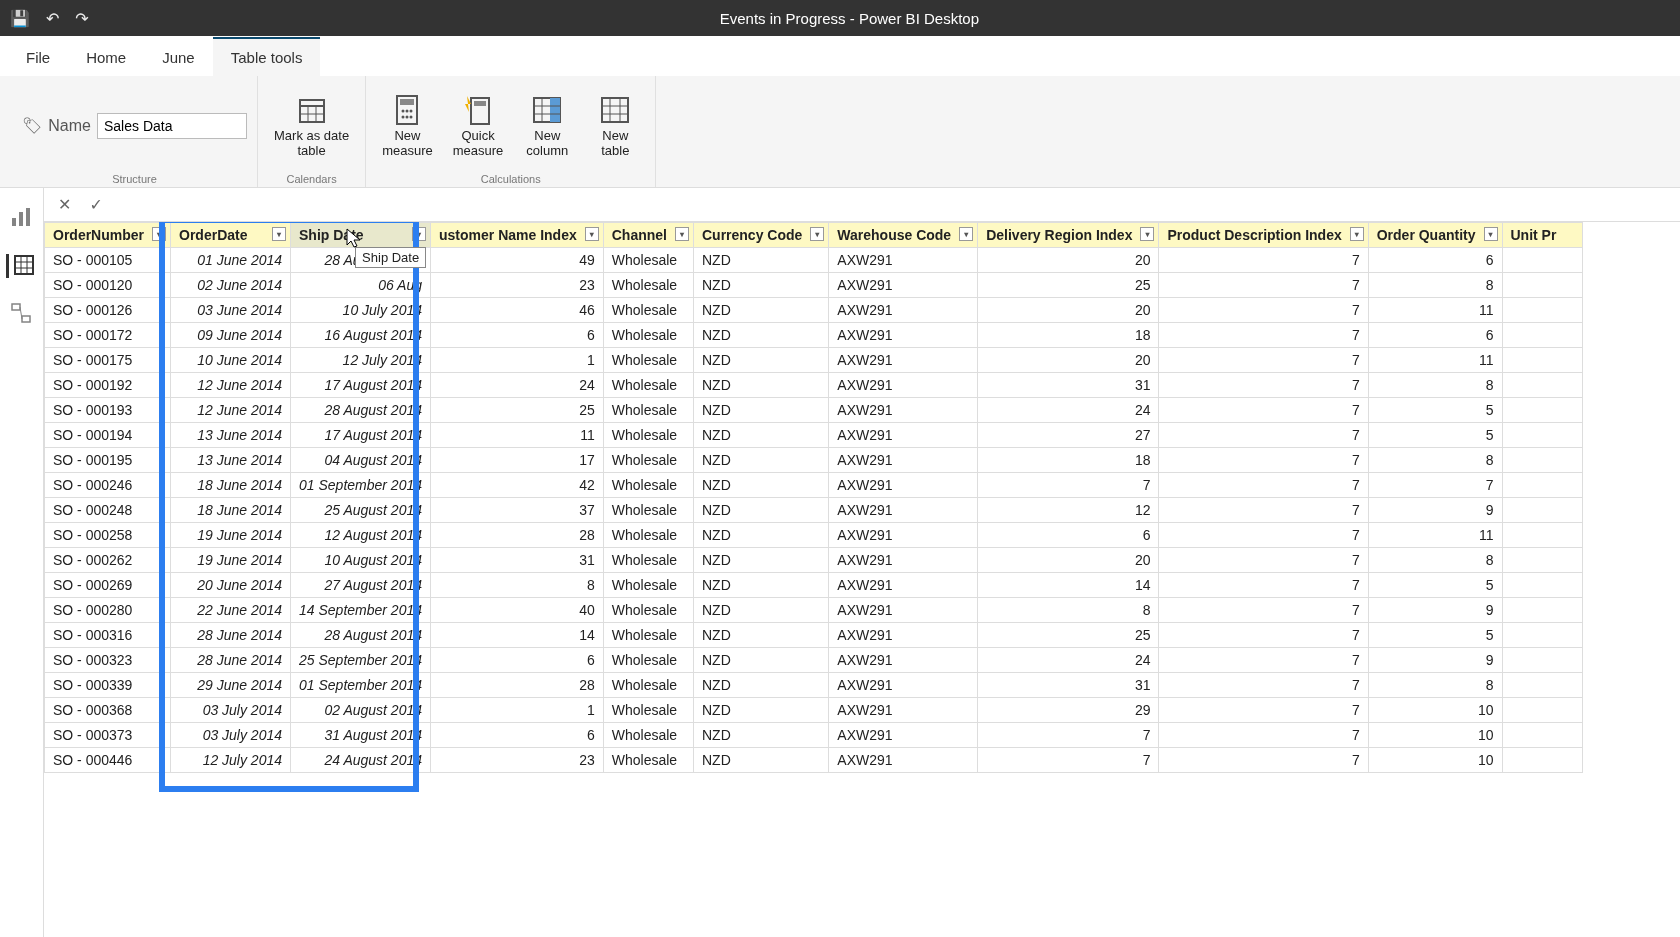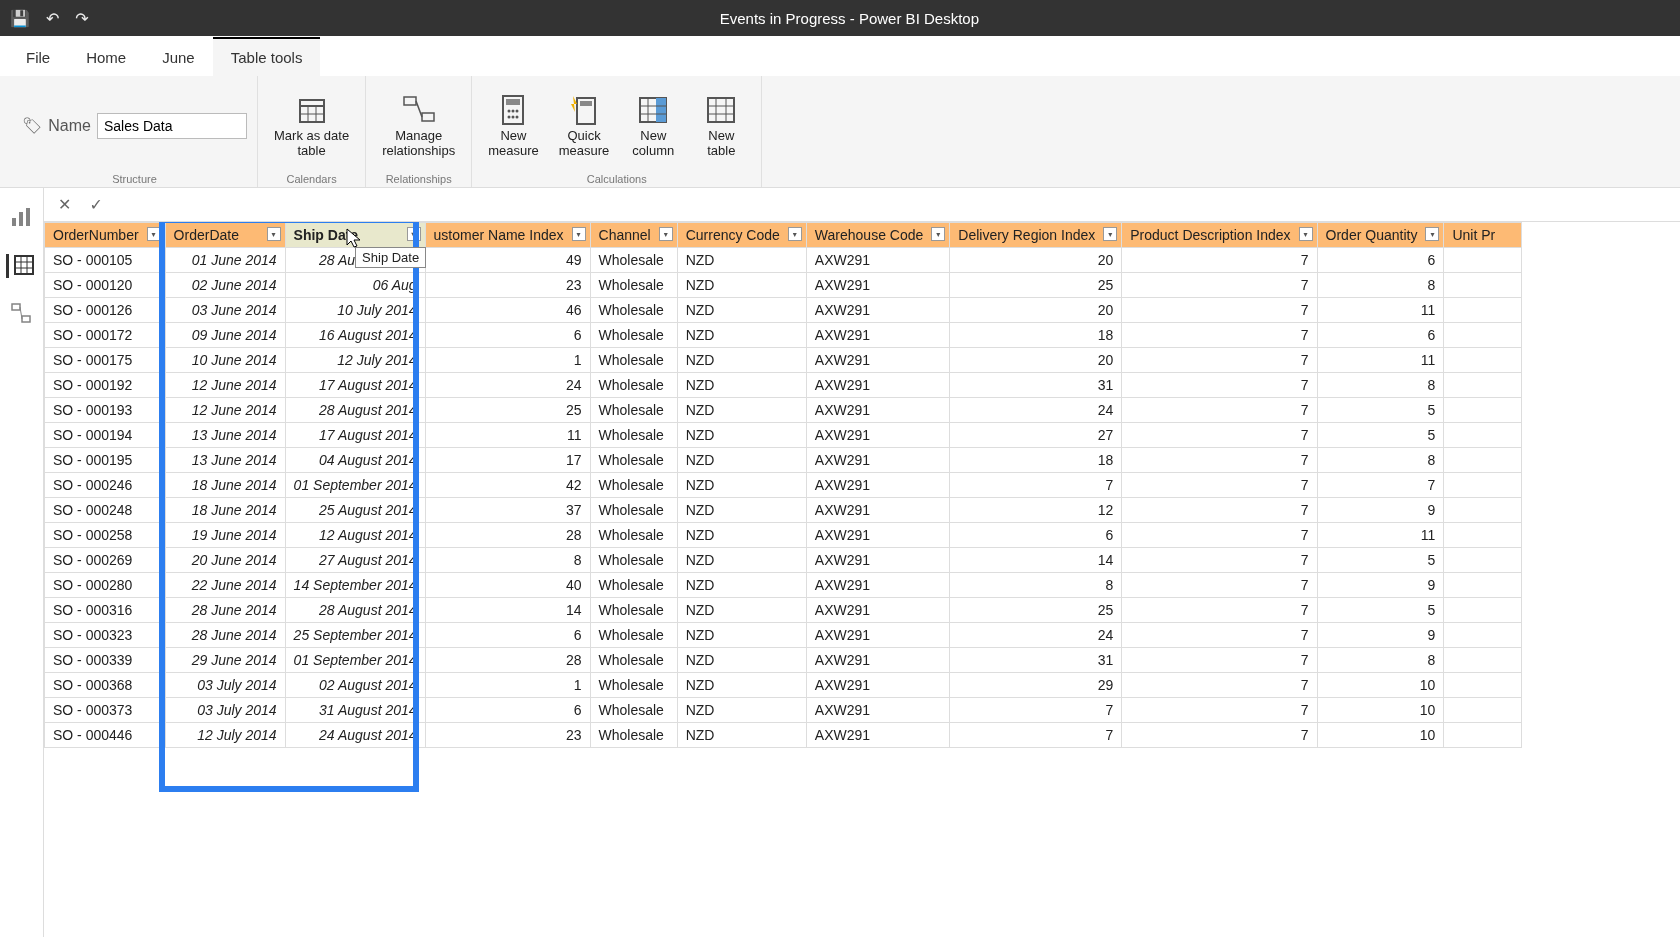--- a/index.html
+++ b/index.html
@@ -8,21 +8,21 @@
   
   .title-bar { background: #333; color: #fff; height: 36px; display: flex; align-items: center; padding: 0 10px; }
   .title-bar .qat { display: flex; gap: 16px; align-items: center; }
   .title-bar .qat span { opacity: .9; font-size: 16px; }
   .title-bar .title { flex: 1; text-align: center; font-size: 15px; }
   
   
   .tab-strip { background: #fff; height: 40px; display: flex; align-items: flex-end; padding-left: 8px; border-bottom: none; }
   .tab-strip .file-tab { padding: 10px 18px; font-size: 15px; color: #333; cursor: pointer; }
   .tab-strip .tab { padding: 10px 18px; font-size: 15px; color: #333; cursor: pointer; }
-  .tab-strip .tab.active { background: #f5f5f5; border-top: 2px solid #000000; }
+  .tab-strip .tab.active { background: #f5f5f5; border-top: 2px solid #0c4a6e; }
   
   .ribbon { background: #f5f5f5; height: 112px; border-bottom: 1px solid #ddd; display: flex; align-items: stretch; padding-left: 12px; }
   .ribbon-group { display: flex; flex-direction: column; align-items: center; padding: 4px 10px 0 10px; border-right: 1px solid #e0e0e0; }
   .ribbon-group-content { flex: 1; display: flex; align-items: center; gap: 8px; }
   .ribbon-group-label { font-size: 11px; color: #777; padding: 2px 0; }
   
   .name-field { display: flex; align-items: center; gap: 6px; }
   .name-field label { font-size: 16px; color: #555; }
   .name-field input { border: 1px solid #bbb; padding: 4px 6px; width: 150px; font-size: 14px; background: #fff; }
   
@@ -37,21 +37,21 @@
   .view-rail .vicon.active { opacity: 1; border-left: 3px solid #333; padding-left: 4px; margin-left: -7px; }
   
   .content { flex: 1; display: flex; flex-direction: column; overflow: hidden; }
   .formula-bar { height: 34px; border-bottom: 1px solid #ddd; display: flex; align-items: center; padding-left: 14px; gap: 18px; }
   .formula-bar span { font-size: 16px; color: #666; cursor: pointer; }
   
   
   .table-wrap { flex: 1; overflow: auto; position: relative; }
   table { border-collapse: collapse; font-size: 14px; }
   th, td { border: 1px solid #ddd; padding: 3px 8px; height: 25px; white-space: nowrap; background: #fff; }
-  th { background: #fdba74; font-weight: normal; text-align: left; position: relative; padding-right: 26px; }
+  th { background: #fef9c3; font-weight: bold; text-align: left; position: relative; padding-right: 26px; }
   th .dd { position: absolute; right: 4px; top: 4px; width: 14px; height: 14px; border: 1px solid #999; background: #fff; display: flex; align-items: center; justify-content: center; font-size: 8px; color: #555; }
   th.selected { background: #e8e8cc; font-weight: bold; }
   td.num { text-align: right; }
   td.date { text-align: right; font-style: italic; }
   
   
   .highlight-box { position: absolute; border: 6px solid #2c7ef0; pointer-events: none; }
   
   .tooltip { position: absolute; background: #fefefe; border: 1px solid #888; padding: 2px 6px; font-size: 13px; z-index: 20; }
   .cursor-arrow { position: absolute; z-index: 21; font-size: 18px; pointer-events: none; }
@@ -102,36 +102,20 @@
               <line x1="4" y1="20" x2="28" y2="20" stroke="#555"></line>
             </svg>
         </div>
         <div class="lbl">Mark as date
 table</div>
       </div>
     </div>
     <div class="ribbon-group-label">Calendars</div>
   </div>
 
-  <div class="ribbon-group">
-    <div class="ribbon-group-content">
-      <div class="ribbon-btn">
-        <div class="icon">
-          <svg width="34" height="30" viewBox="0 0 34 30">
-              <rect x="2" y="2" width="12" height="8" fill="none" stroke="#555" stroke-width="1.5"></rect>
-              <rect x="20" y="18" width="12" height="8" fill="none" stroke="#555" stroke-width="1.5"></rect>
-              <line x1="14" y1="6" x2="20" y2="22" stroke="#555" stroke-width="1.5"></line>
-            </svg>
-        </div>
-        <div class="lbl">Manage
-relationships</div>
-      </div>
-    </div>
-    <div class="ribbon-group-label">Relationships</div>
-  </div>
 
   <div class="ribbon-group">
     <div class="ribbon-group-content">
       <div class="ribbon-btn">
         <div class="icon">
           <svg width="26" height="32" viewBox="0 0 26 32">
               <rect x="3" y="2" width="20" height="28" fill="none" stroke="#555" stroke-width="2"></rect>
               <rect x="6" y="5" width="14" height="6" fill="#888"></rect>
               <circle cx="9" cy="17" r="1.5" fill="#555"></circle>
               <circle cx="13" cy="17" r="1.5" fill="#555"></circle>
@@ -387,20 +371,33 @@
               <td class="num">28</td>
               <td>Wholesale</td>
               <td>NZD</td>
               <td>AXW291</td>
               <td class="num">6</td>
               <td class="num">7</td>
               <td class="num">11</td>
               <td class="num"></td>
             </tr>
             <tr>
+              <td>SO - 000262</td>
+              <td class="date">19 June 2014</td>
+              <td class="date">10 August 2014</td>
+              <td class="num">31</td>
+              <td>Wholesale</td>
+              <td>NZD</td>
+              <td>AXW291</td>
+              <td class="num">20</td>
+              <td class="num">7</td>
+              <td class="num">8</td>
+              <td class="num"></td>
+            </tr>
+            <tr>
               <td>SO - 000269</td>
               <td class="date">20 June 2014</td>
               <td class="date">27 August 2014</td>
               <td class="num">8</td>
               <td>Wholesale</td>
               <td>NZD</td>
               <td>AXW291</td>
               <td class="num">14</td>
               <td class="num">7</td>
               <td class="num">5</td>

